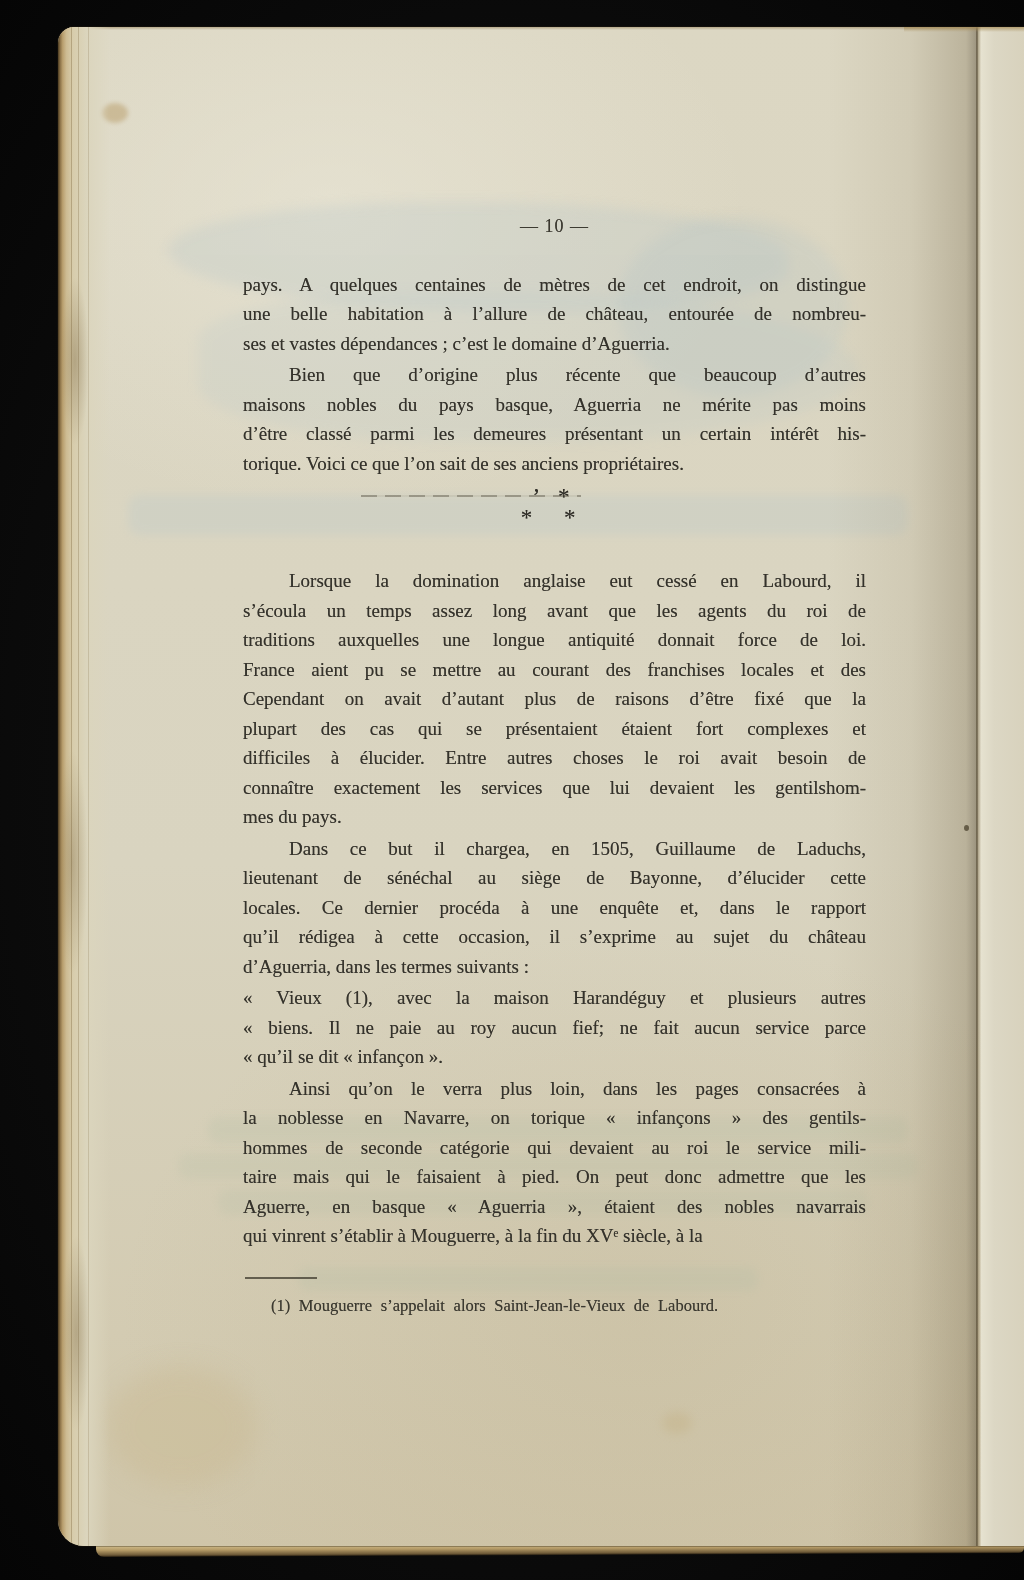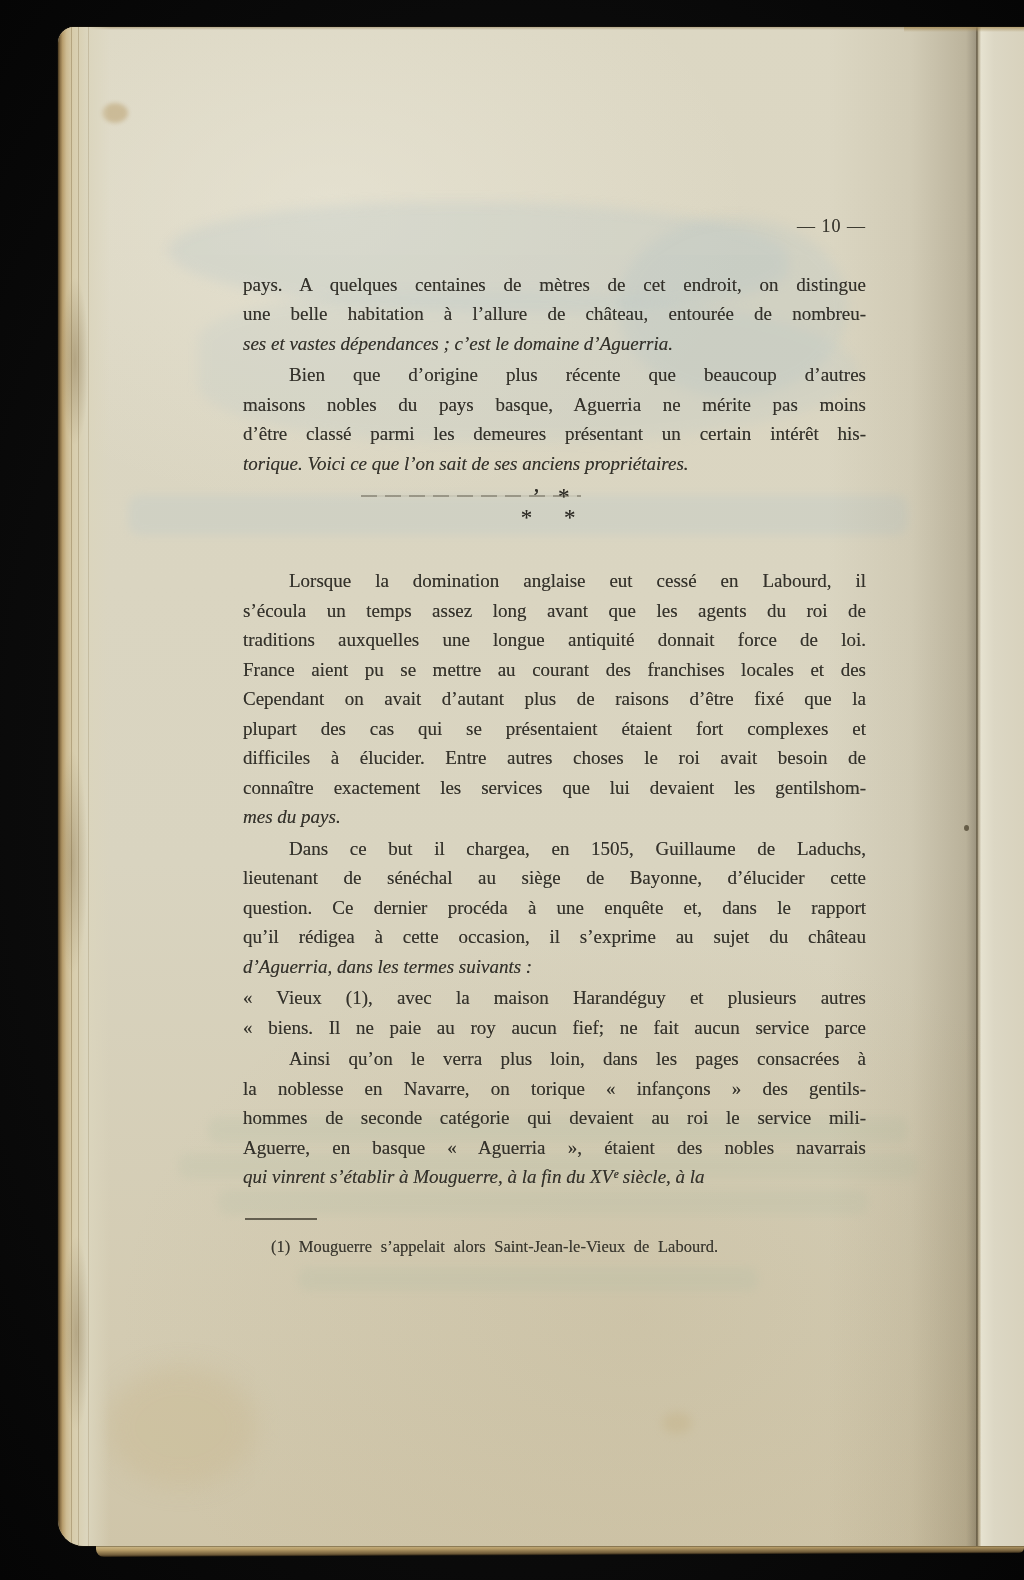--- a/index.html
+++ b/index.html
@@ -78,25 +78,25 @@
   .s2{left:48px;top:1340px;width:150px;height:120px;background:#c9b890;opacity:.40;border-radius:50%;filter:blur(12px);}
   .s4{left:906px;top:798px;width:5px;height:6px;background:#4a4434;opacity:.8;border-radius:50%;filter:blur(.5px);}
   .s7{left:604px;top:1385px;width:30px;height:22px;background:#c2ae80;opacity:.35;border-radius:50%;filter:blur(5px);}
   
   .text-column{
     position:absolute;left:185px;top:185px;width:623px;
     color:#34322b;font-size:19px;line-height:29.5px;
     text-shadow:0 0 .5px rgba(52,50,43,.55);
   }
   .pagenum{
-    text-align:right;font-size:18px;letter-spacing:1px;margin-bottom:28px;color:#3a382f;
+    text-align:center;font-size:18px;letter-spacing:1px;margin-bottom:28px;color:#3a382f;
   }
   .para{margin:0 0 2px 0;}
   .line{display:block;text-align:justify;text-align-last:justify;white-space:normal;}
-  .line.last{text-align-last:left;font-style:italic;}
+  .line.last{text-align-last:left;}
   .line.first.ind{text-indent:46px;}
   .separator{position:relative;height:62px;margin:8px 0 18px 0;text-align:center;}
   .sep-rule{
     position:absolute;left:118px;top:9px;width:220px;height:2px;
     background:repeating-linear-gradient(90deg, rgba(72,66,52,.42) 0 16px, rgba(72,66,52,.08) 16px 24px);
     filter:blur(.4px);
   }
   .sep-row{font-size:23px;line-height:21px;letter-spacing:7px;color:#2e2c26;}
   .sep-row.r2{letter-spacing:13px;}
   .footnote{margin-top:26px;}
@@ -158,32 +158,34 @@
           <span class="line">France aient pu se mettre au courant des franchises locales et des</span>
           <span class="line">Cependant on avait d’autant plus de raisons d’être fixé que la</span>
           <span class="line">plupart des cas qui se présentaient étaient fort complexes et</span>
           <span class="line">difficiles à élucider. Entre autres choses le roi avait besoin de</span>
           <span class="line">connaître exactement les services que lui devaient les gentilshom-</span>
           <span class="line last">mes du pays.</span>
         </div>
         <div class="para">
           <span class="line first ind">Dans ce but il chargea, en 1505, Guillaume de Laduchs,</span>
           <span class="line">lieutenant de sénéchal au siège de Bayonne, d’élucider cette</span>
-          <span class="line">question. Ce dernier procéda à une enquête et, dans le rapport</span>
+          <span class="line">locales. Ce dernier procéda à une enquête et, dans le rapport</span>
           <span class="line">qu’il rédigea à cette occasion, il s’exprime au sujet du château</span>
           <span class="line last">d’Aguerria, dans les termes suivants :</span>
         </div>
         <div class="para">
           <span class="line">« Vieux (1), avec la maison Harandéguy et plusieurs autres</span>
           <span class="line">« biens. Il ne paie au roy aucun fief; ne fait aucun service parce</span>
+          <span class="line last">« qu’il se dit « infançon ».</span>
         </div>
         <div class="para">
           <span class="line first ind">Ainsi qu’on le verra plus loin, dans les pages consacrées à</span>
           <span class="line">la noblesse en Navarre, on torique « infançons » des gentils-</span>
           <span class="line">hommes de seconde catégorie qui devaient au roi le service mili-</span>
+          <span class="line">taire mais qui le faisaient à pied. On peut donc admettre que les</span>
           <span class="line">Aguerre, en basque « Aguerria », étaient des nobles navarrais</span>
           <span class="line last">qui vinrent s’établir à Mouguerre, à la fin du XVᵉ siècle, à la</span>
         </div>
       </div>
     <div class="footnote">
       <div class="footnote-rule"></div>
       <div class="footnote-text">(1) Mouguerre s’appelait alors Saint-Jean-le-Vieux de Labourd.</div>
     </div>
   </div>
 </div>

